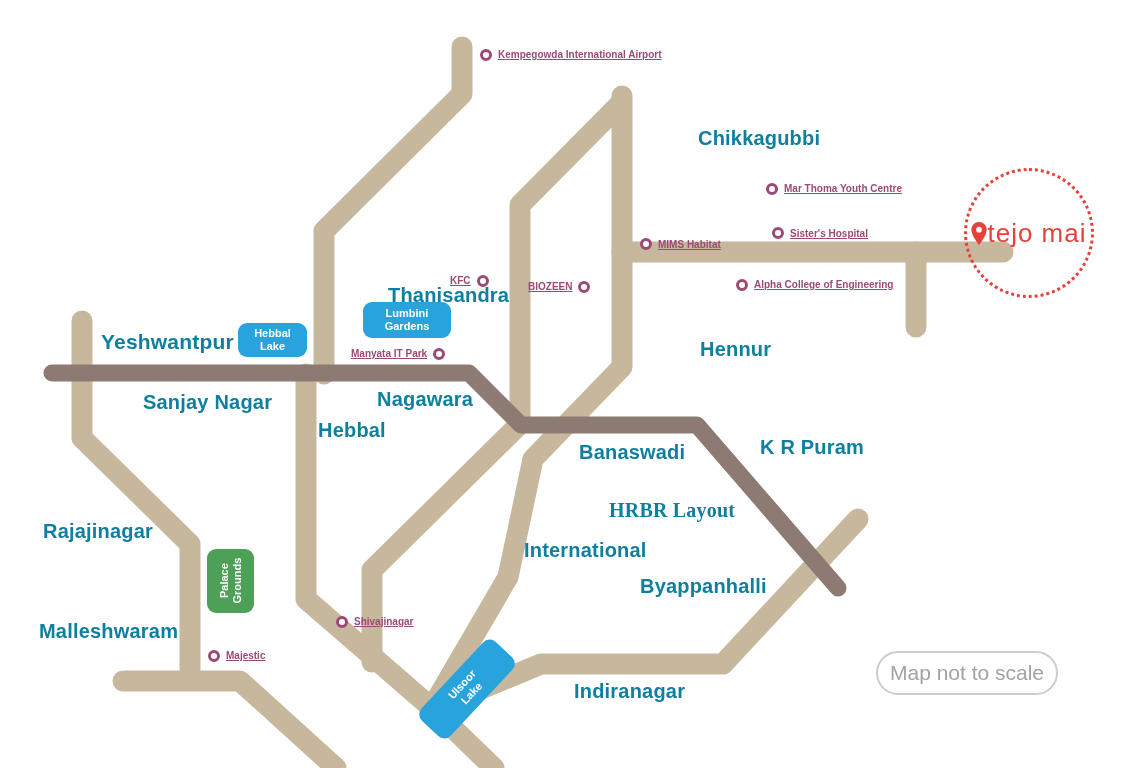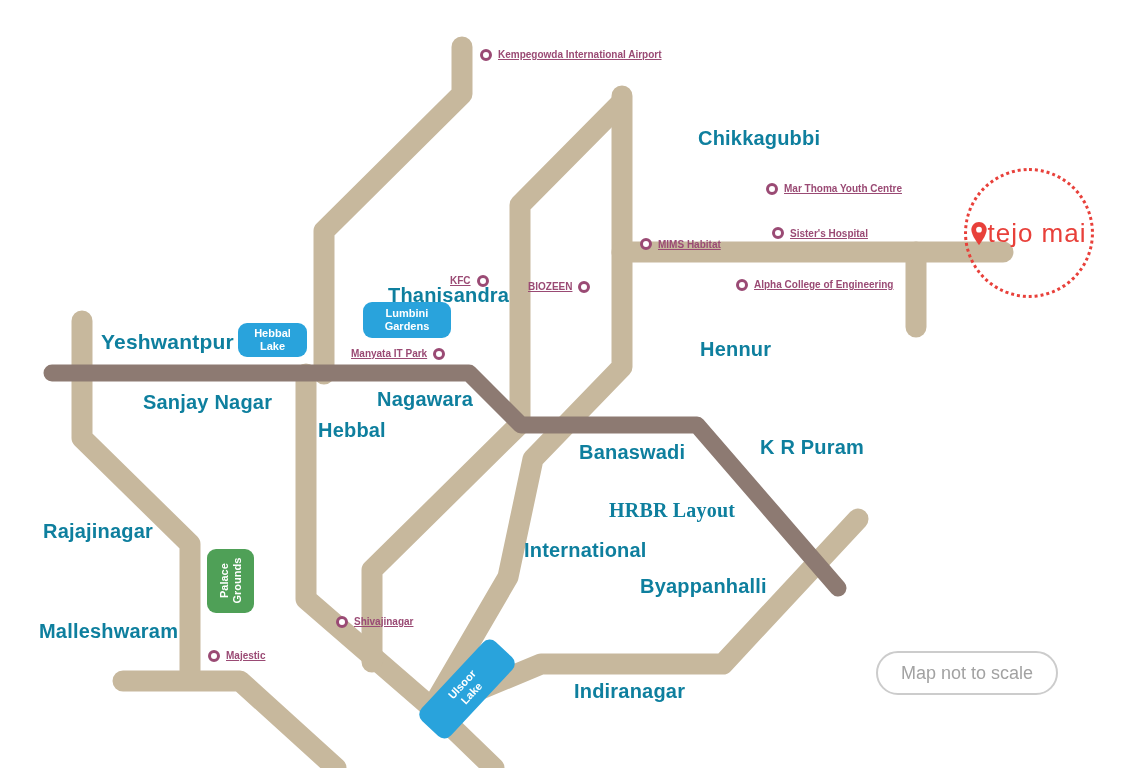--- a/index.html
+++ b/index.html
@@ -41,21 +41,21 @@
     background:transparent;
   }
   .brand-name {
     color:var(--brand-red); font-size:26px; letter-spacing:1px; white-space:nowrap;
   }
   .pin-icon { color:var(--brand-red); display:block; }
 
   .scale-note {
     position:absolute; display:flex; align-items:center; justify-content:center;
     border:2px solid var(--note-border); border-radius:22px; background:#fff;
-    color:var(--note-text); font-size:18px; white-space:nowrap;
+    color:var(--note-text); font-size:21px; white-space:nowrap;
   }
 </style>
 </head>
 <body>
 
 <div class="map-canvas">
 
   <svg class="roads" width="1127" height="768" viewBox="0 0 1127 768">
     <g class="tan" fill="none" stroke-width="21" stroke-linecap="round" stroke-linejoin="round">
       <path d="M82 321 V438 L190 544 V676"></path>

